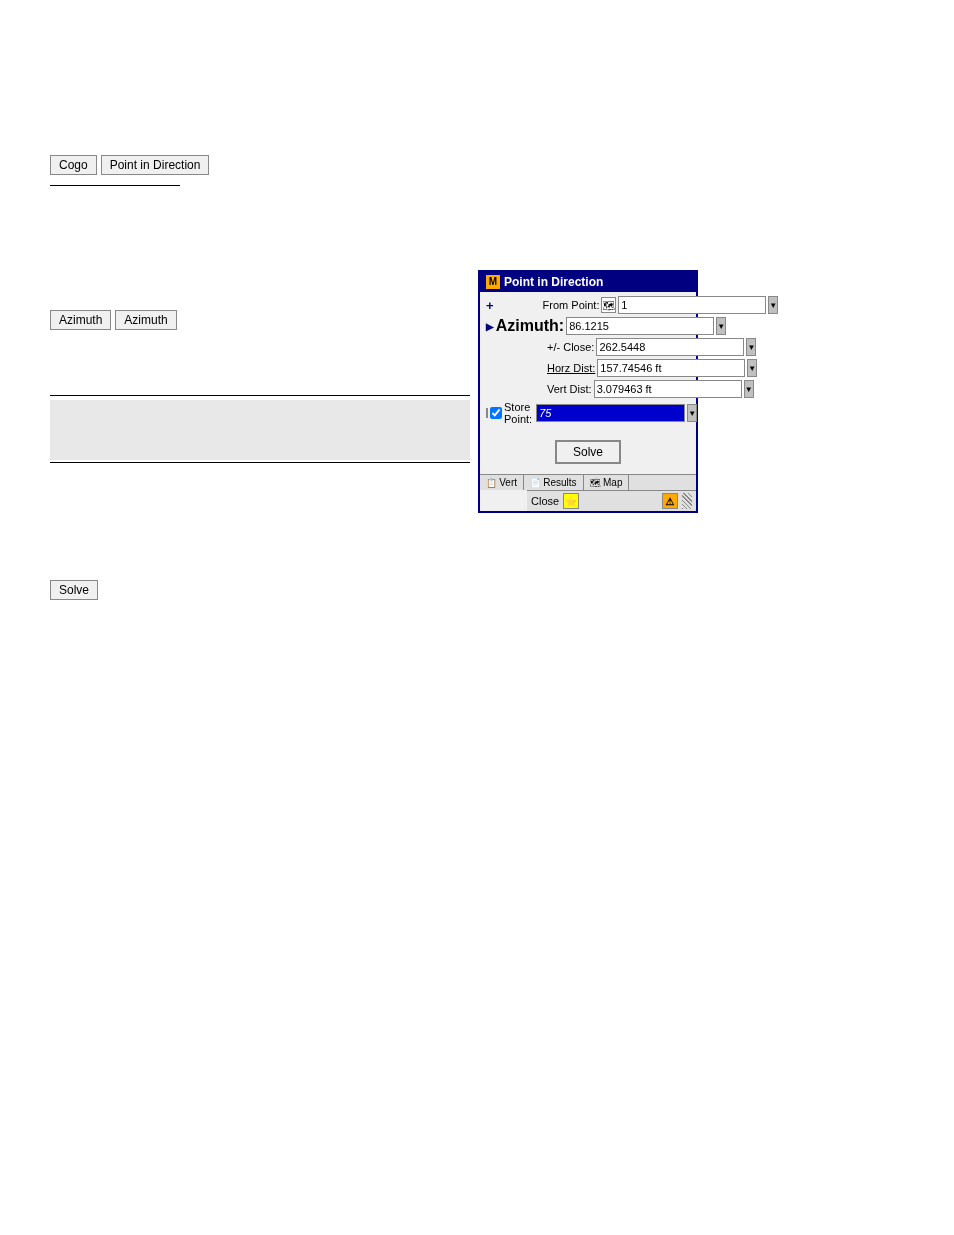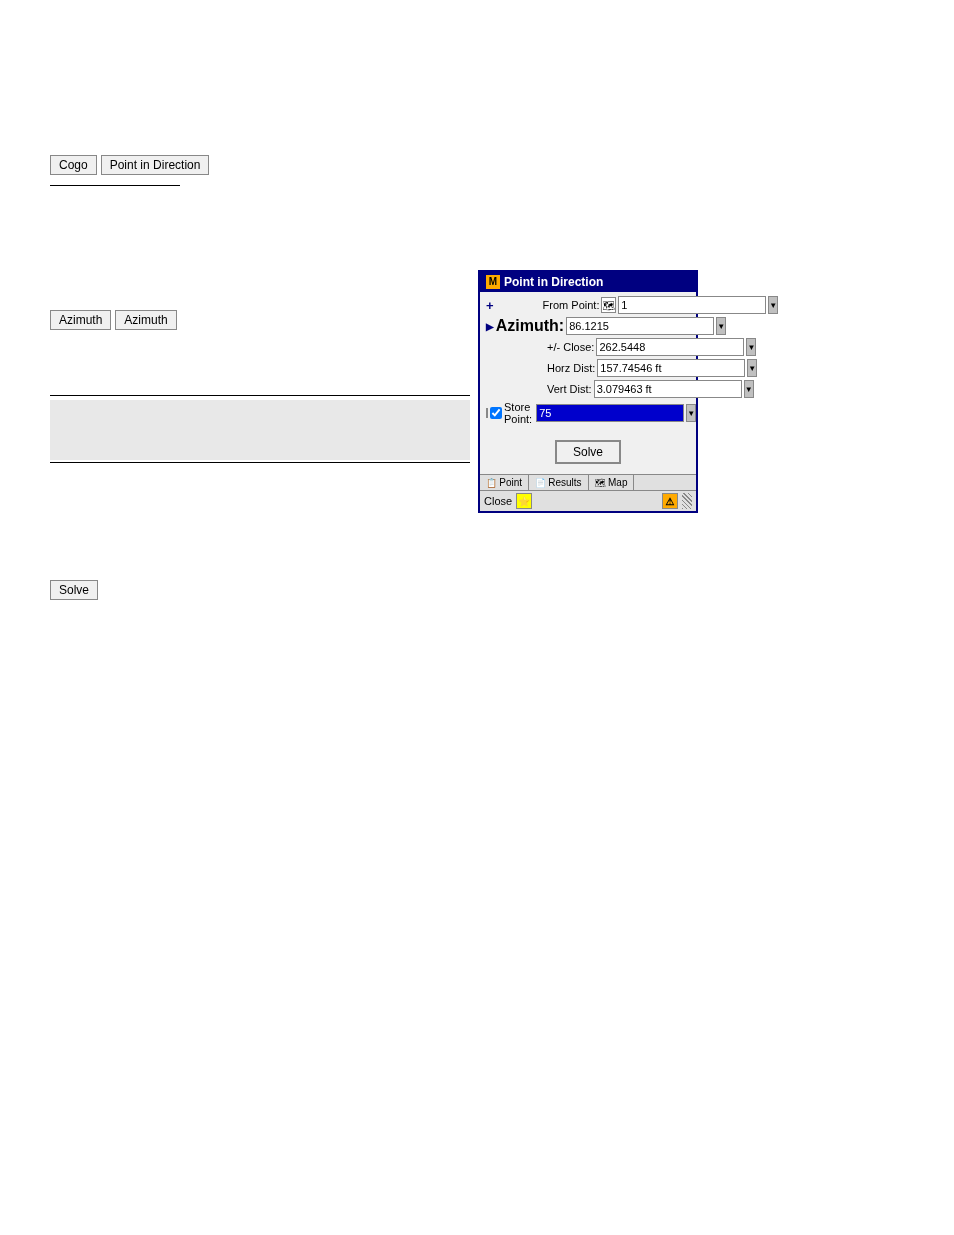--- a/index.html
+++ b/index.html
@@ -249,20 +249,21 @@
 
     
     .dialog-footer {
       display: flex;
       align-items: center;
       border-top: 1px solid #888;
       background: #e0e0e0;
       padding: 2px 4px;
       gap: 4px;
       font-size: 11px;
+      margin-left: 47px;
     }
 
     .close-icon-btn {
       width: 16px;
       height: 16px;
       border: 1px solid #888;
       background: #ffff00;
       display: flex;
       align-items: center;
       justify-content: center;
@@ -356,49 +357,49 @@
       <button class="dropdown-btn">▼</button>
     </div>
 
     <div class="dialog-row">
       <span class="dialog-label" style="padding-left:14px;">+/- Close:</span>
       <input class="dialog-input" type="text" value="262.5448" style="">
       <button class="dropdown-btn">▼</button>
     </div>
 
     <div class="dialog-row">
-      <span class="dialog-label" style="padding-left:14px;">Horz Dist:</span>
+      <span class="dialog-label" style="padding-left:14px;text-decoration:underline;">Horz Dist:</span>
       <input class="dialog-input" type="text" value="157.74546 ft" style="">
       <button class="dropdown-btn">▼</button>
     </div>
 
     <div class="dialog-row">
       <span class="dialog-label" style="padding-left:14px;text-align:center;">Vert Dist:</span>
       <input class="dialog-input" type="text" value="3.079463 ft" style="">
       <button class="dropdown-btn">▼</button>
     </div>
 
     <div class="store-point-row">
       <span class="small-square"></span>
       <div class="checkbox-area">
         <input type="checkbox" checked="" style="width: 12px; height: 12px;">
         <span>Store Point:</span>
       </div>
-      <input class="dialog-input-blue" type="text" value="75" style="margin-left: 2px;">
+      <input class="dialog-input-blue" type="text" value="75" style="margin-left: 2px; font-style: italic;">
       <button class="dropdown-btn">▼</button>
     </div>
 
     <button class="solve-btn-dialog">Solve</button>
 
   </div>
 
   <div class="dialog-tabs">
     <div class="dialog-tab">
       <span class="dialog-tab-icon">📋</span>
-      <span>Point</span>
+      <span>Vert</span>
     </div>
     <div class="dialog-tab">
       <span class="dialog-tab-icon">📄</span>
       <span>Results</span>
     </div>
     <div class="dialog-tab">
       <span class="dialog-tab-icon">🗺</span>
       <span>Map</span>
     </div>
   </div>

